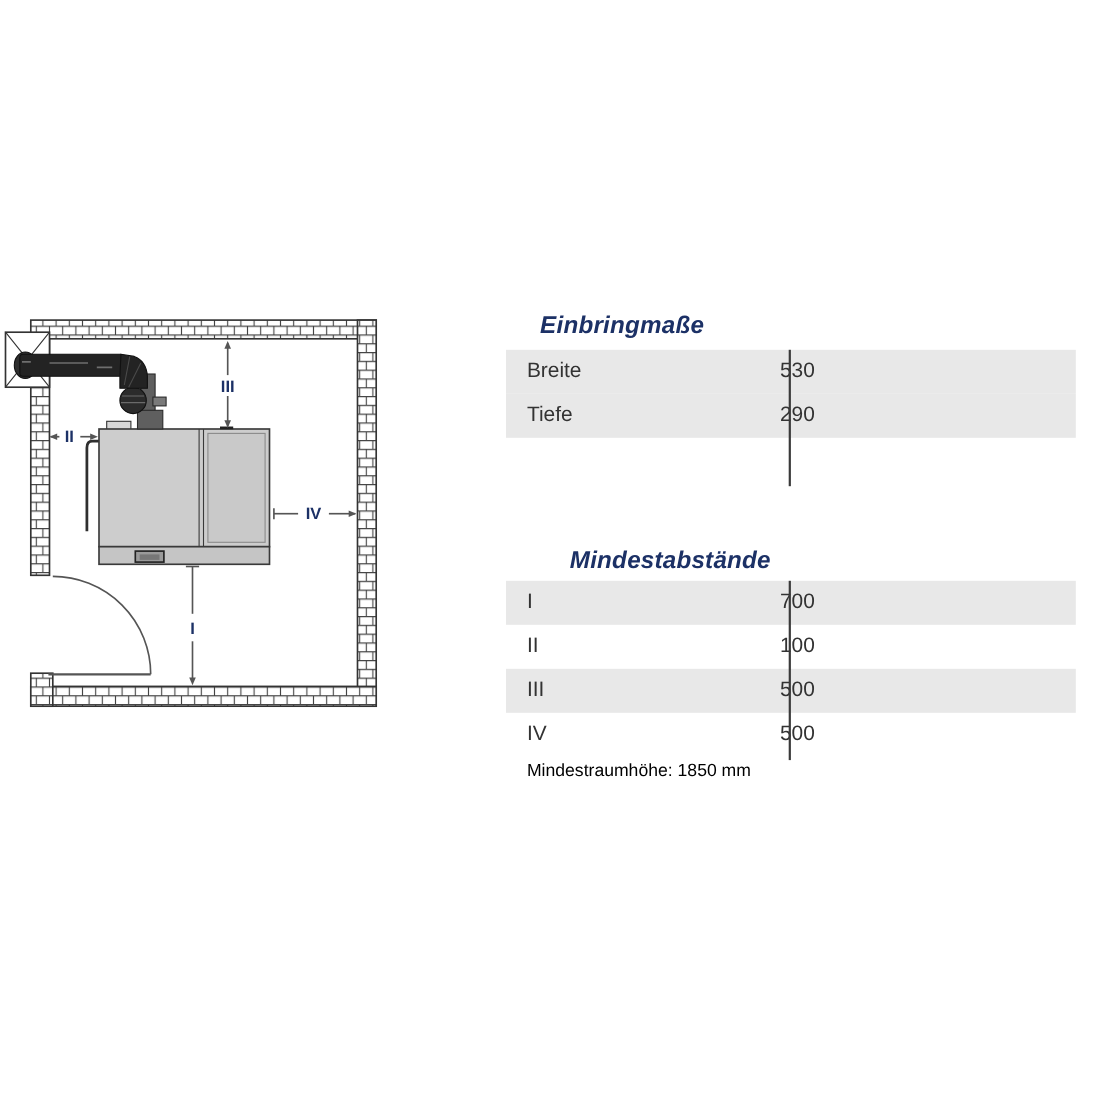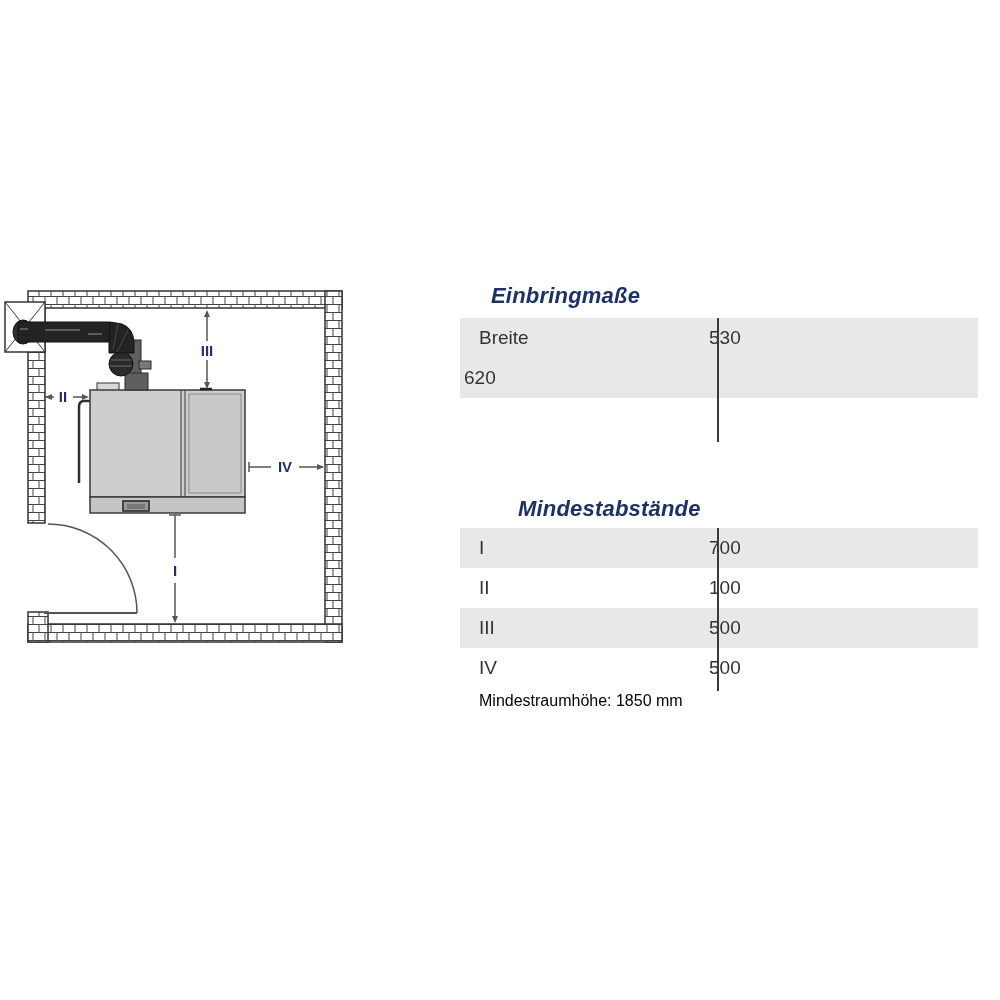--- a/index.html
+++ b/index.html
@@ -162,21 +162,22 @@
 </svg>
 
 <h2 class="section-title" id="title-einbringmasse">Einbringmaße</h2>
 
 <div class="spec-table" id="table-einbringmasse">
   <div class="spec-row alt">
     <div class="cell-label">Breite</div>
     <div class="cell-value">530</div>
   </div>
   <div class="spec-row alt">
-    <div class="cell-value">620</div>
+    <div class="cell-label">Tiefe</div>
+    <div class="cell-value">290</div>
   </div>
   <div class="v-divider"></div>
 </div>
 
 <h2 class="section-title" id="title-mindestabstaende">Mindestabstände</h2>
 
 <div class="spec-table" id="table-mindestabstaende">
   <div class="spec-row alt">
     <div class="cell-label">I</div>
     <div class="cell-value">700</div>

